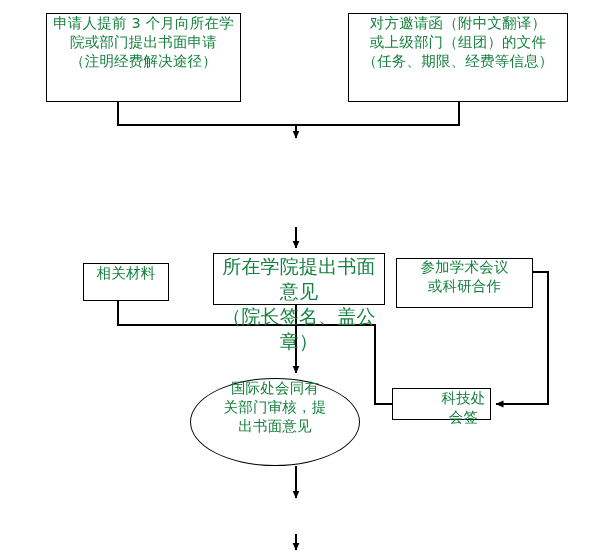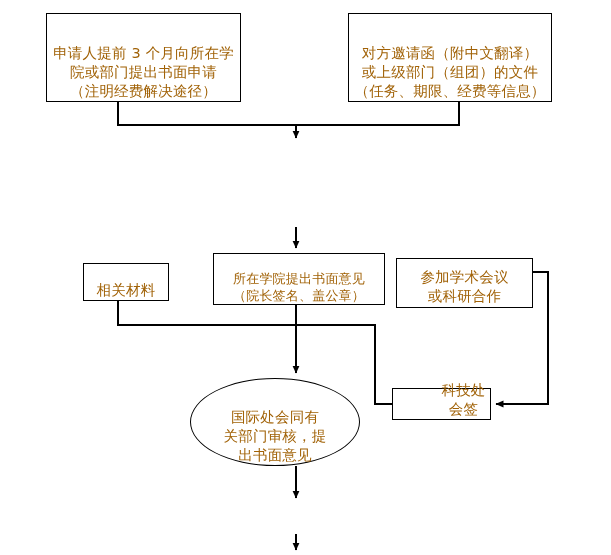--- a/index.html
+++ b/index.html
@@ -23,45 +23,45 @@
     left: 0;
     top: 0;
     width: 611px;
     height: 555px;
     pointer-events: none;
   }
   .node {
     position: absolute;
     box-sizing: border-box;
     display: flex;
-    align-items: flex-end;
+    align-items: flex-start;
     justify-content: center;
     text-align: center;
-    color: #a16207;
+    color: #15803d;
     background: #ffffff;
   }
   .node.box {
     border: 1px solid #000000;
   }
   .node.ellipse {
     border: 1px solid #000000;
     border-radius: 50%;
   }
   .node .label {
     display: block;
     line-height: 1.32;
     white-space: pre-line;
     letter-spacing: 0.2px;
   }
   
   #n-apply   { left:46px;  top:13px;  width:195px; height:89px;  font-size:14.5px; }
-  #n-invite  { left:348px; top:13px;  width:204px; height:89px;  font-size:14.5px; }
+  #n-invite  { left:348px; top:13px;  width:220px; height:89px;  font-size:14.5px; }
   #n-review  { left:186px; top:143px; width:220px; height:84px;  font-size:14.5px; }
   #n-materials { left:83px;  top:263px; width:86px;  height:38px;  font-size:14.5px; }
-  #n-opinion { left:213px; top:253px; width:172px; height:52px;  font-size:13px; }
+  #n-opinion { left:213px; top:253px; width:172px; height:52px;  font-size:19px; }
   #n-attend  { left:396px; top:258px; width:137px; height:50px;  font-size:14.5px;font-family:Liberation Mono, monospace; }
   #n-intl    { left:190px; top:378px; width:170px; height:88px;  font-size:14.5px;font-family:Liberation Serif, serif; }
   #n-sci     { left:392px; top:388px; width:99px;  height:32px;  font-size:14.5px;padding-left:44px; }
   #n-leader  { left:225px; top:503px; width:98px;  height:31px;  font-size:14.5px; }
   #n-intl .label { text-align: center; }
 </style>
 </head>
 <body>
 
 <div id="canvas">

